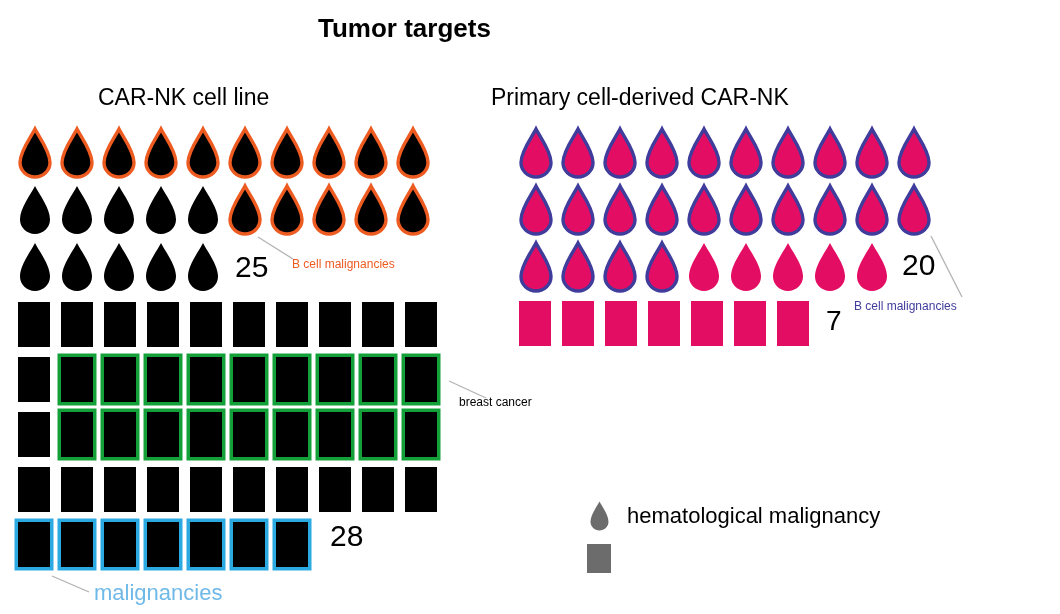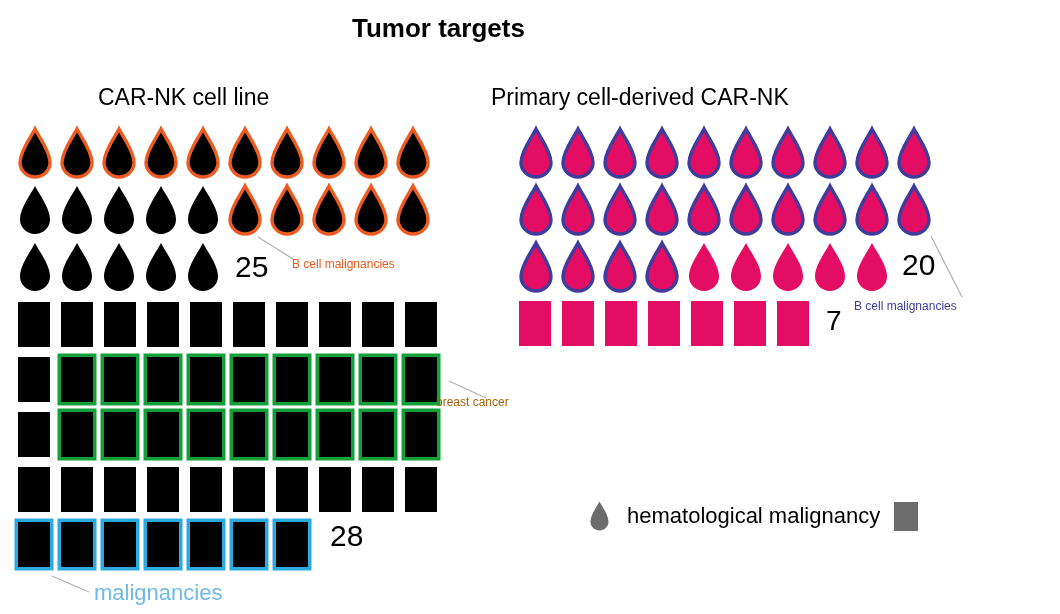--- a/index.html
+++ b/index.html
@@ -10,32 +10,32 @@
   .sub-title{font-size:23px;white-space:nowrap;}
   .count{font-size:30px;white-space:nowrap;}
   .count-small{font-size:28px;}
   .cat-label{font-size:12px;white-space:nowrap;}
   .glio-label{font-size:22px;}
   .picto{position:absolute;}
   .picto-drops .picto-row{display:flex;gap:8px;margin-bottom:7px;height:50px;}
   .picto-squares .picto-row{display:flex;gap:11px;margin-bottom:10px;height:45px;}
   svg.drop{width:34px;height:50px;overflow:visible;display:block;}
   .sq{width:32px;height:45px;}
-  .legend{display:flex;flex-direction:row;gap:13px;}
+  .legend{display:flex;flex-direction:column;gap:13px;}
   .legend-row{display:flex;align-items:center;gap:15px;}
   .legend-icon{width:26px;display:flex;justify-content:center;align-items:center;}
   .legend-label{font-size:22px;white-space:nowrap;}
   svg.drop-small{width:21px;height:30px;overflow:visible;display:block;}
   .sq-small{width:24px;height:29px;}
   .leader-overlay{position:absolute;left:0;top:0;width:1060px;height:614px;pointer-events:none;}
 </style>
 </head>
 <body>
 
-<div class="abs main-title" style="left:352px;top:13px;">Tumor targets</div>
+<div class="abs main-title" style="left:318px;top:13px;">Tumor targets</div>
 
 <div class="abs sub-title" style="left:98px;top:84px;">CAR-NK cell line</div>
 
 <div class="abs sub-title" style="left:491px;top:84px;text-align:right;">Primary cell-derived CAR-NK</div>
 
 <div class="picto picto-drops" style="left:18px;top:128px;">
     <div class="picto-row">
       <svg viewBox="0 0 34 50" class="drop">
         <path d="M17 1 C13 9 2 23 2 34.5 C2 42.5 8.7 49 17 49 C25.3 49 32 42.5 32 34.5 C32 23 21 9 17 1 Z" fill="#000000" stroke="#ED5B21" stroke-width="3.4"></path>
       </svg>
@@ -289,21 +289,21 @@
 <div class="abs count" style="left:235px;top:250px;">25</div>
 
 <div class="abs count" style="left:330px;top:519px;">28</div>
 
 <div class="abs count" style="left:902px;top:248px;">20</div>
 
 <div class="abs count count-small" style="left:826px;top:305px;">7</div>
 
 <div class="abs cat-label" style="left:292px;top:257px;color:#ED5B21;">B cell malignancies</div>
 
-<div class="abs cat-label" style="left:436px;top:395px;color:#a16207;">breast cancer</div>
+<div class="abs cat-label" style="left:459px;top:395px;color:#000000;">breast cancer</div>
 
 <div class="abs glio-label" style="left:94px;top:580px;color:#6FB9E8;">malignancies</div>
 
 <div class="abs cat-label" style="left:854px;top:299px;color:#3F3C9C;">B cell malignancies</div>
 
 <svg class="leader-overlay" viewBox="0 0 1060 614" xmlns="http://www.w3.org/2000/svg">
   <line x1="258" y1="237" x2="293" y2="259" stroke="#B3B3B3" stroke-width="1.3"></line>
   <line x1="449" y1="381" x2="486" y2="398" stroke="#B3B3B3" stroke-width="1.3"></line>
   <line x1="52" y1="576" x2="89" y2="592" stroke="#B3B3B3" stroke-width="1.3"></line>
   <line x1="931" y1="236" x2="962" y2="297" stroke="#B3B3B3" stroke-width="1.3"></line>

